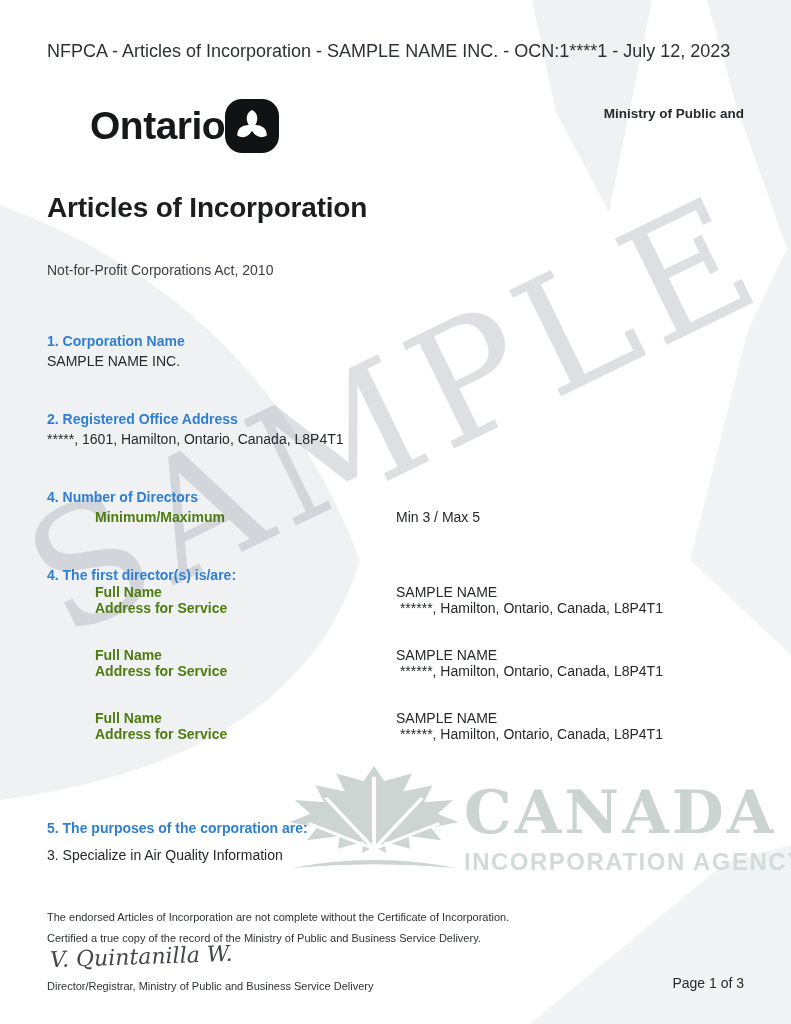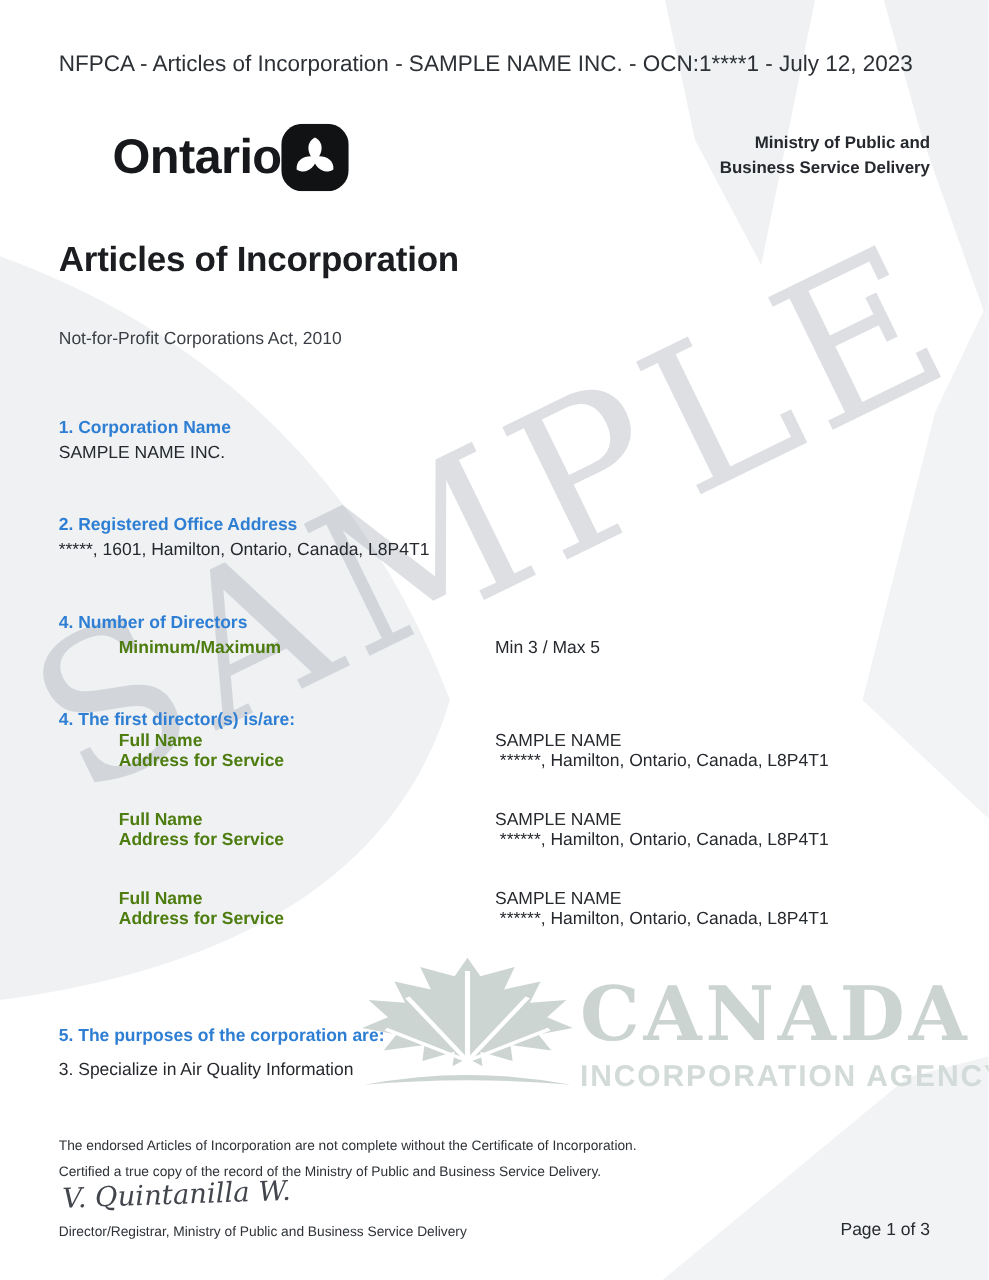--- a/index.html
+++ b/index.html
@@ -96,21 +96,20 @@
       <g fill="#ffffff" transform="translate(27,28)">
         <path d="M0,2 C-6,-3 -8,-13 0,-17 C8,-13 6,-3 0,2 Z"></path>
         <path d="M0,2 C-6,-3 -8,-13 0,-17 C8,-13 6,-3 0,2 Z" transform="rotate(120)"></path>
         <path d="M0,2 C-6,-3 -8,-13 0,-17 C8,-13 6,-3 0,2 Z" transform="rotate(240)"></path>
       </g>
     </svg>
   </div>
 
   <div class="z ministry">
     <div>Ministry of Public and</div>
-    <div>Business Service Delivery</div>
   </div>
 
   <div class="z title">Articles of Incorporation</div>
   <div class="z subtitle">Not-for-Profit Corporations Act, 2010</div>
 
   <div class="z blue-h" style="left:47px; top:333px;">1. Corporation Name</div>
   <div class="z val" style="left:47px; top:353px;">SAMPLE NAME INC.</div>
 
   <div class="z blue-h" style="left:47px; top:411px;">2. Registered Office Address</div>
   <div class="z val" style="left:47px; top:431px;">*****, 1601, Hamilton, Ontario, Canada, L8P4T1</div>

